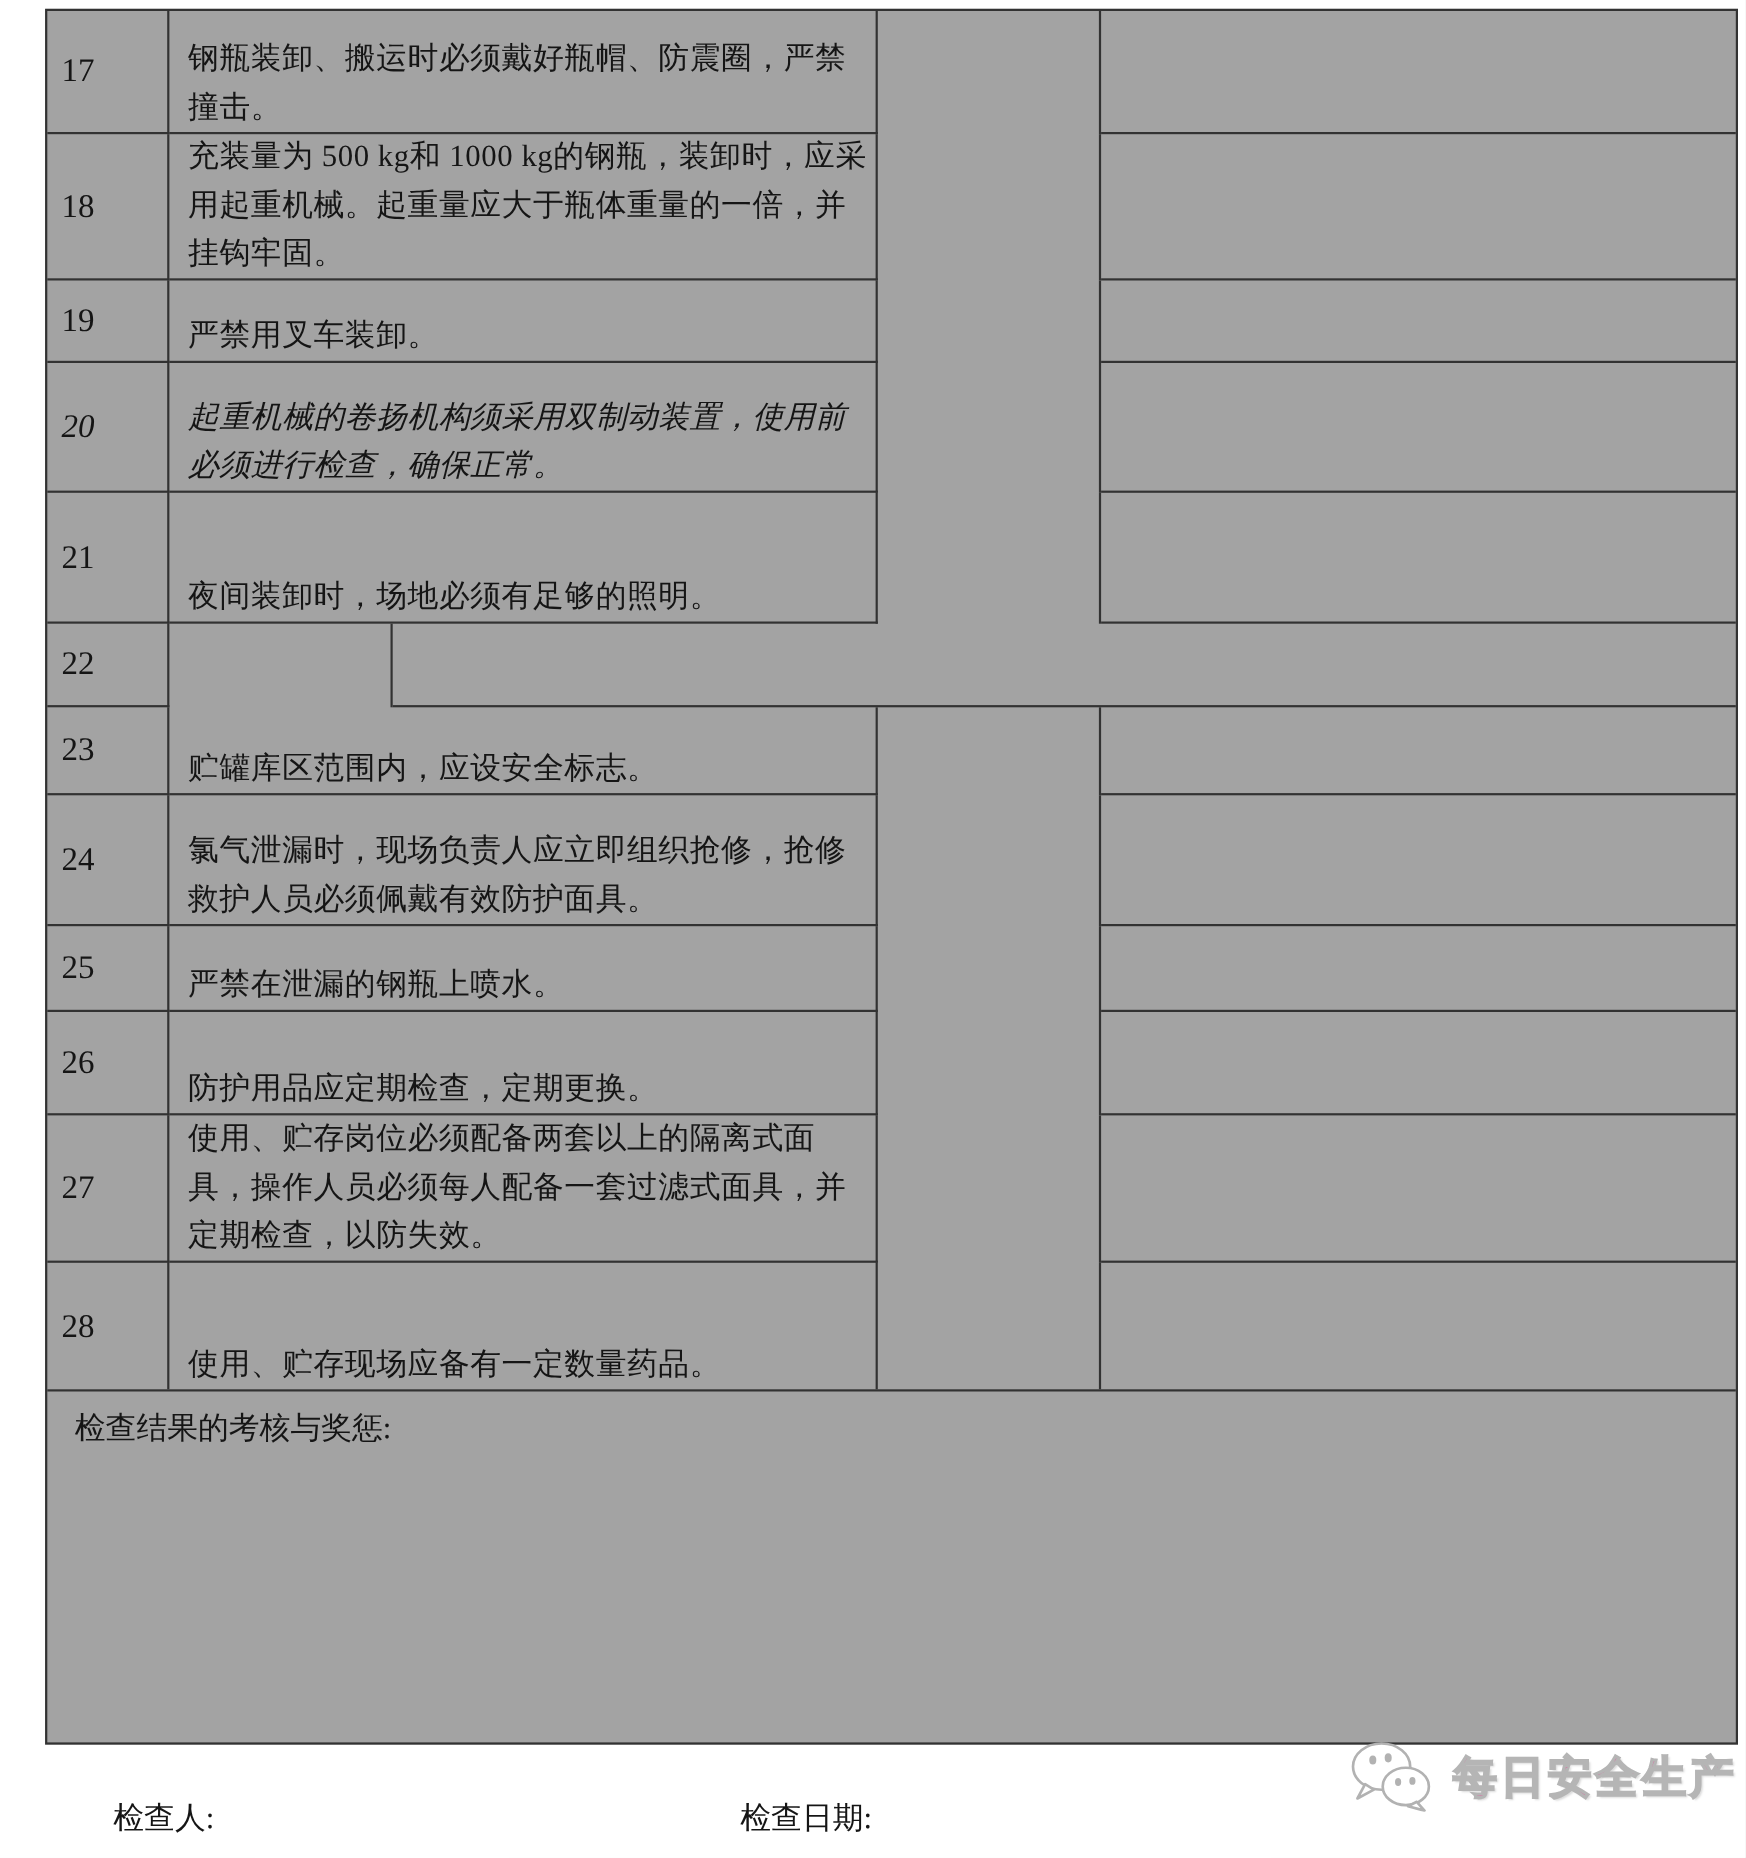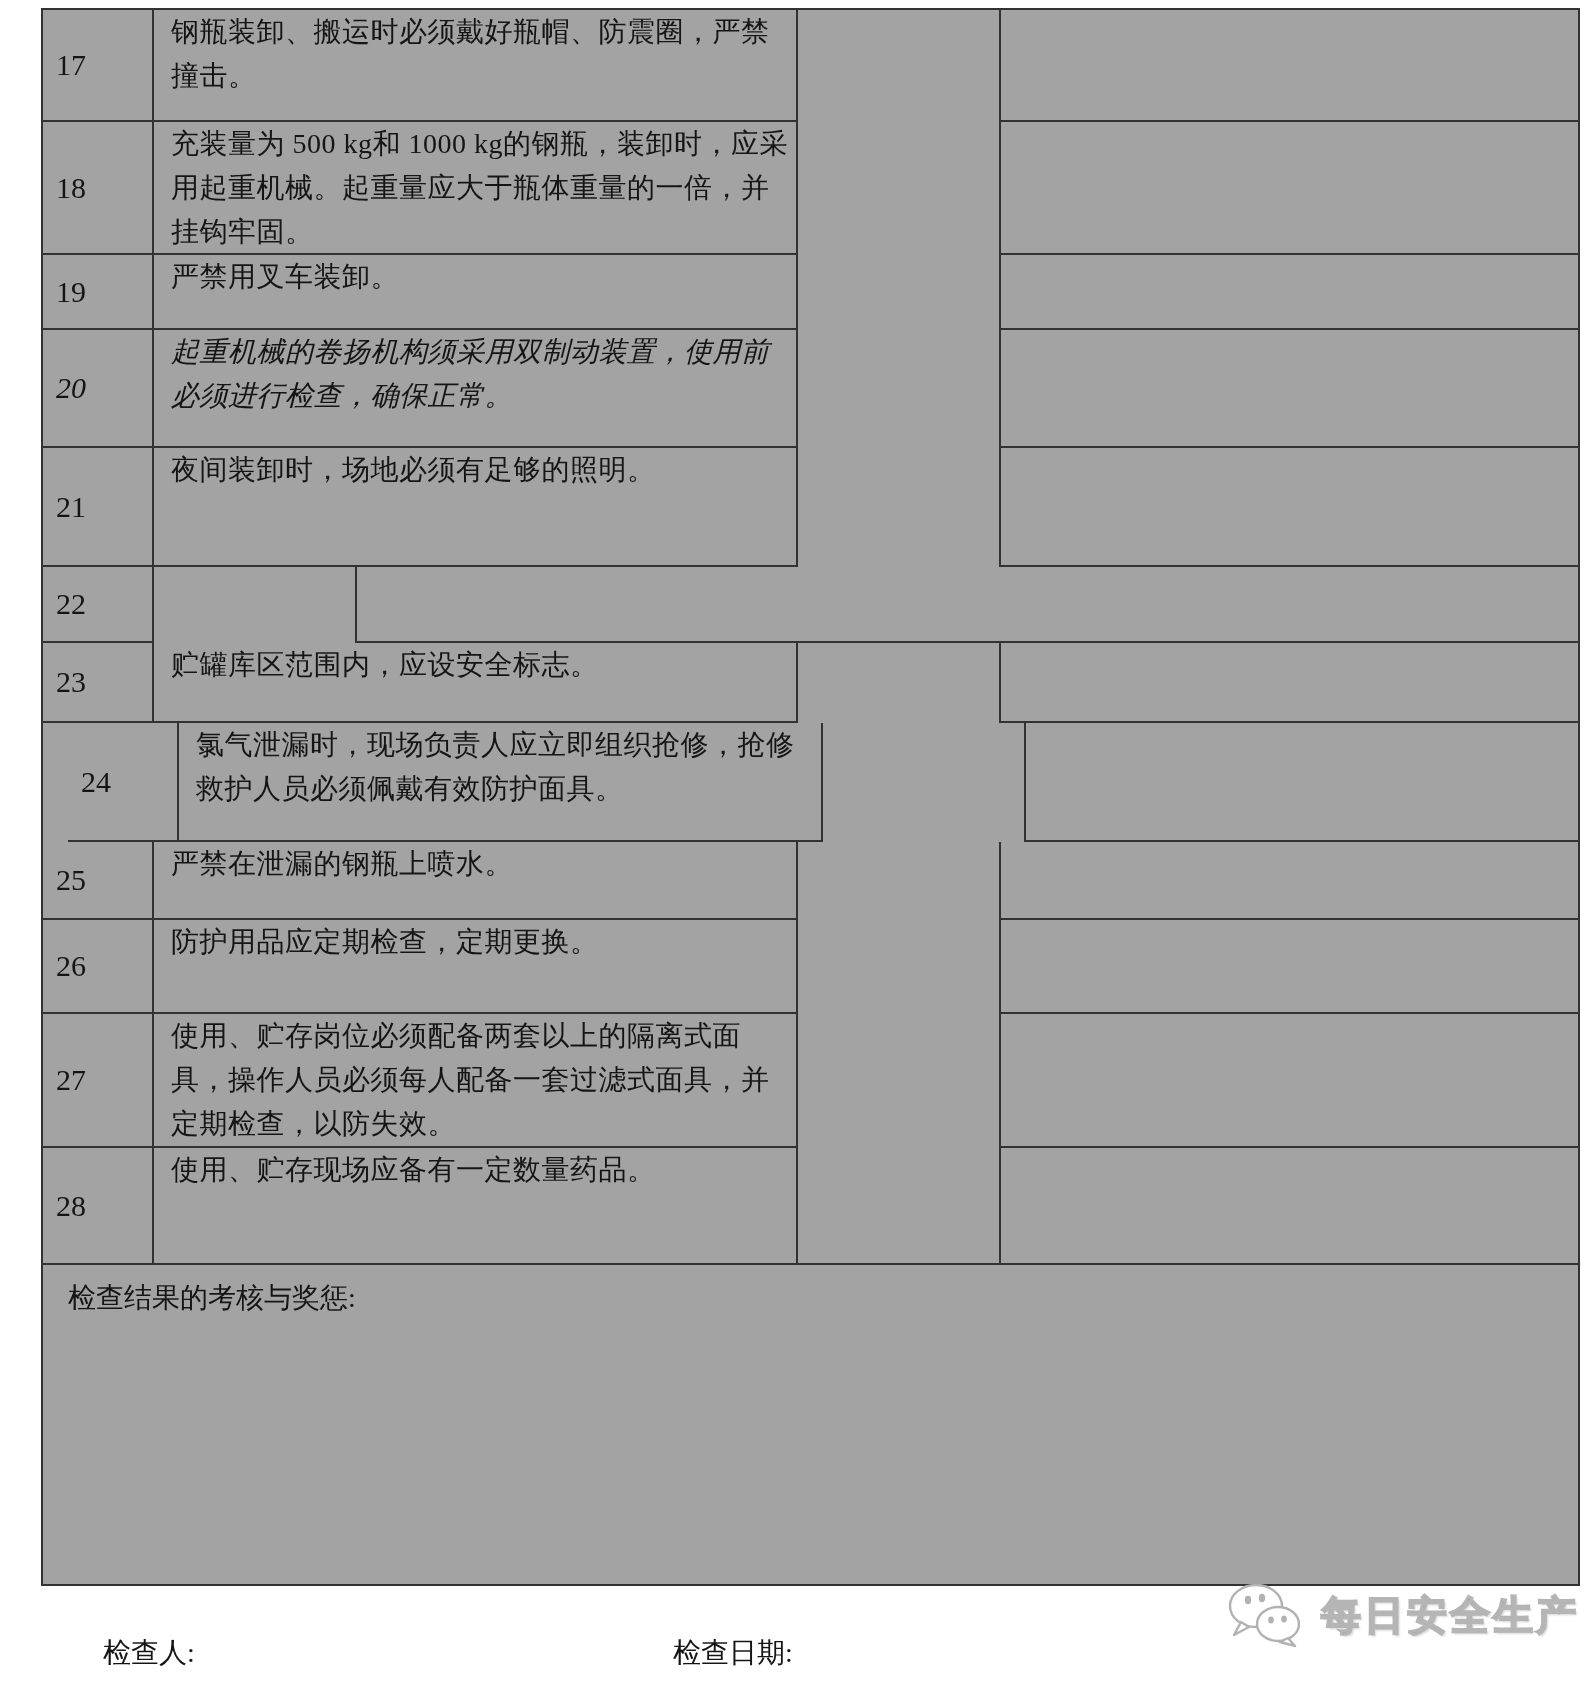--- a/index.html
+++ b/index.html
@@ -31,21 +31,21 @@
   .c1{
     width:111px;flex:0 0 111px;
     border-right:2px solid #323232;
     display:flex;align-items:center;
     padding-left:13px;
     font-size:30px;
   }
   .c2{
     width:644px;flex:0 0 644px;
     border-right:2px solid #323232;
-    display:flex;align-items:flex-start;
+    display:flex;align-items:flex-end;
     padding:0 6px 0 17px;
     font-size:28px;
     line-height:44px;
     letter-spacing:0.5px;
   }
   .c3{
     width:203px;flex:0 0 203px;
     border-right:2px solid #323232;
   }
   .c4{
@@ -138,21 +138,21 @@
     <div class="cell c4"></div>
   </div>
     <div class="row bordered" style="height: 80px;">
     <div class="cell c1">23</div>
     <div class="cell c2">
         <span>贮罐库区范围内，应设安全标志。</span>
       </div>
     <div class="cell c3"></div>
     <div class="cell c4"></div>
   </div>
-    <div class="row bordered" style="height: 119px; padding-left: 25px;">
+    <div class="row bordered" style="height: 119px;">
     <div class="cell c1">24</div>
     <div class="cell c2">
         <span>氯气泄漏时，现场负责人应立即组织抢修，抢修救护人员必须佩戴有效防护面具。</span>
       </div>
     <div class="cell c3"></div>
     <div class="cell c4"></div>
   </div>
     <div class="row bordered" style="height: 78px;">
     <div class="cell c1">25</div>
     <div class="cell c2">

